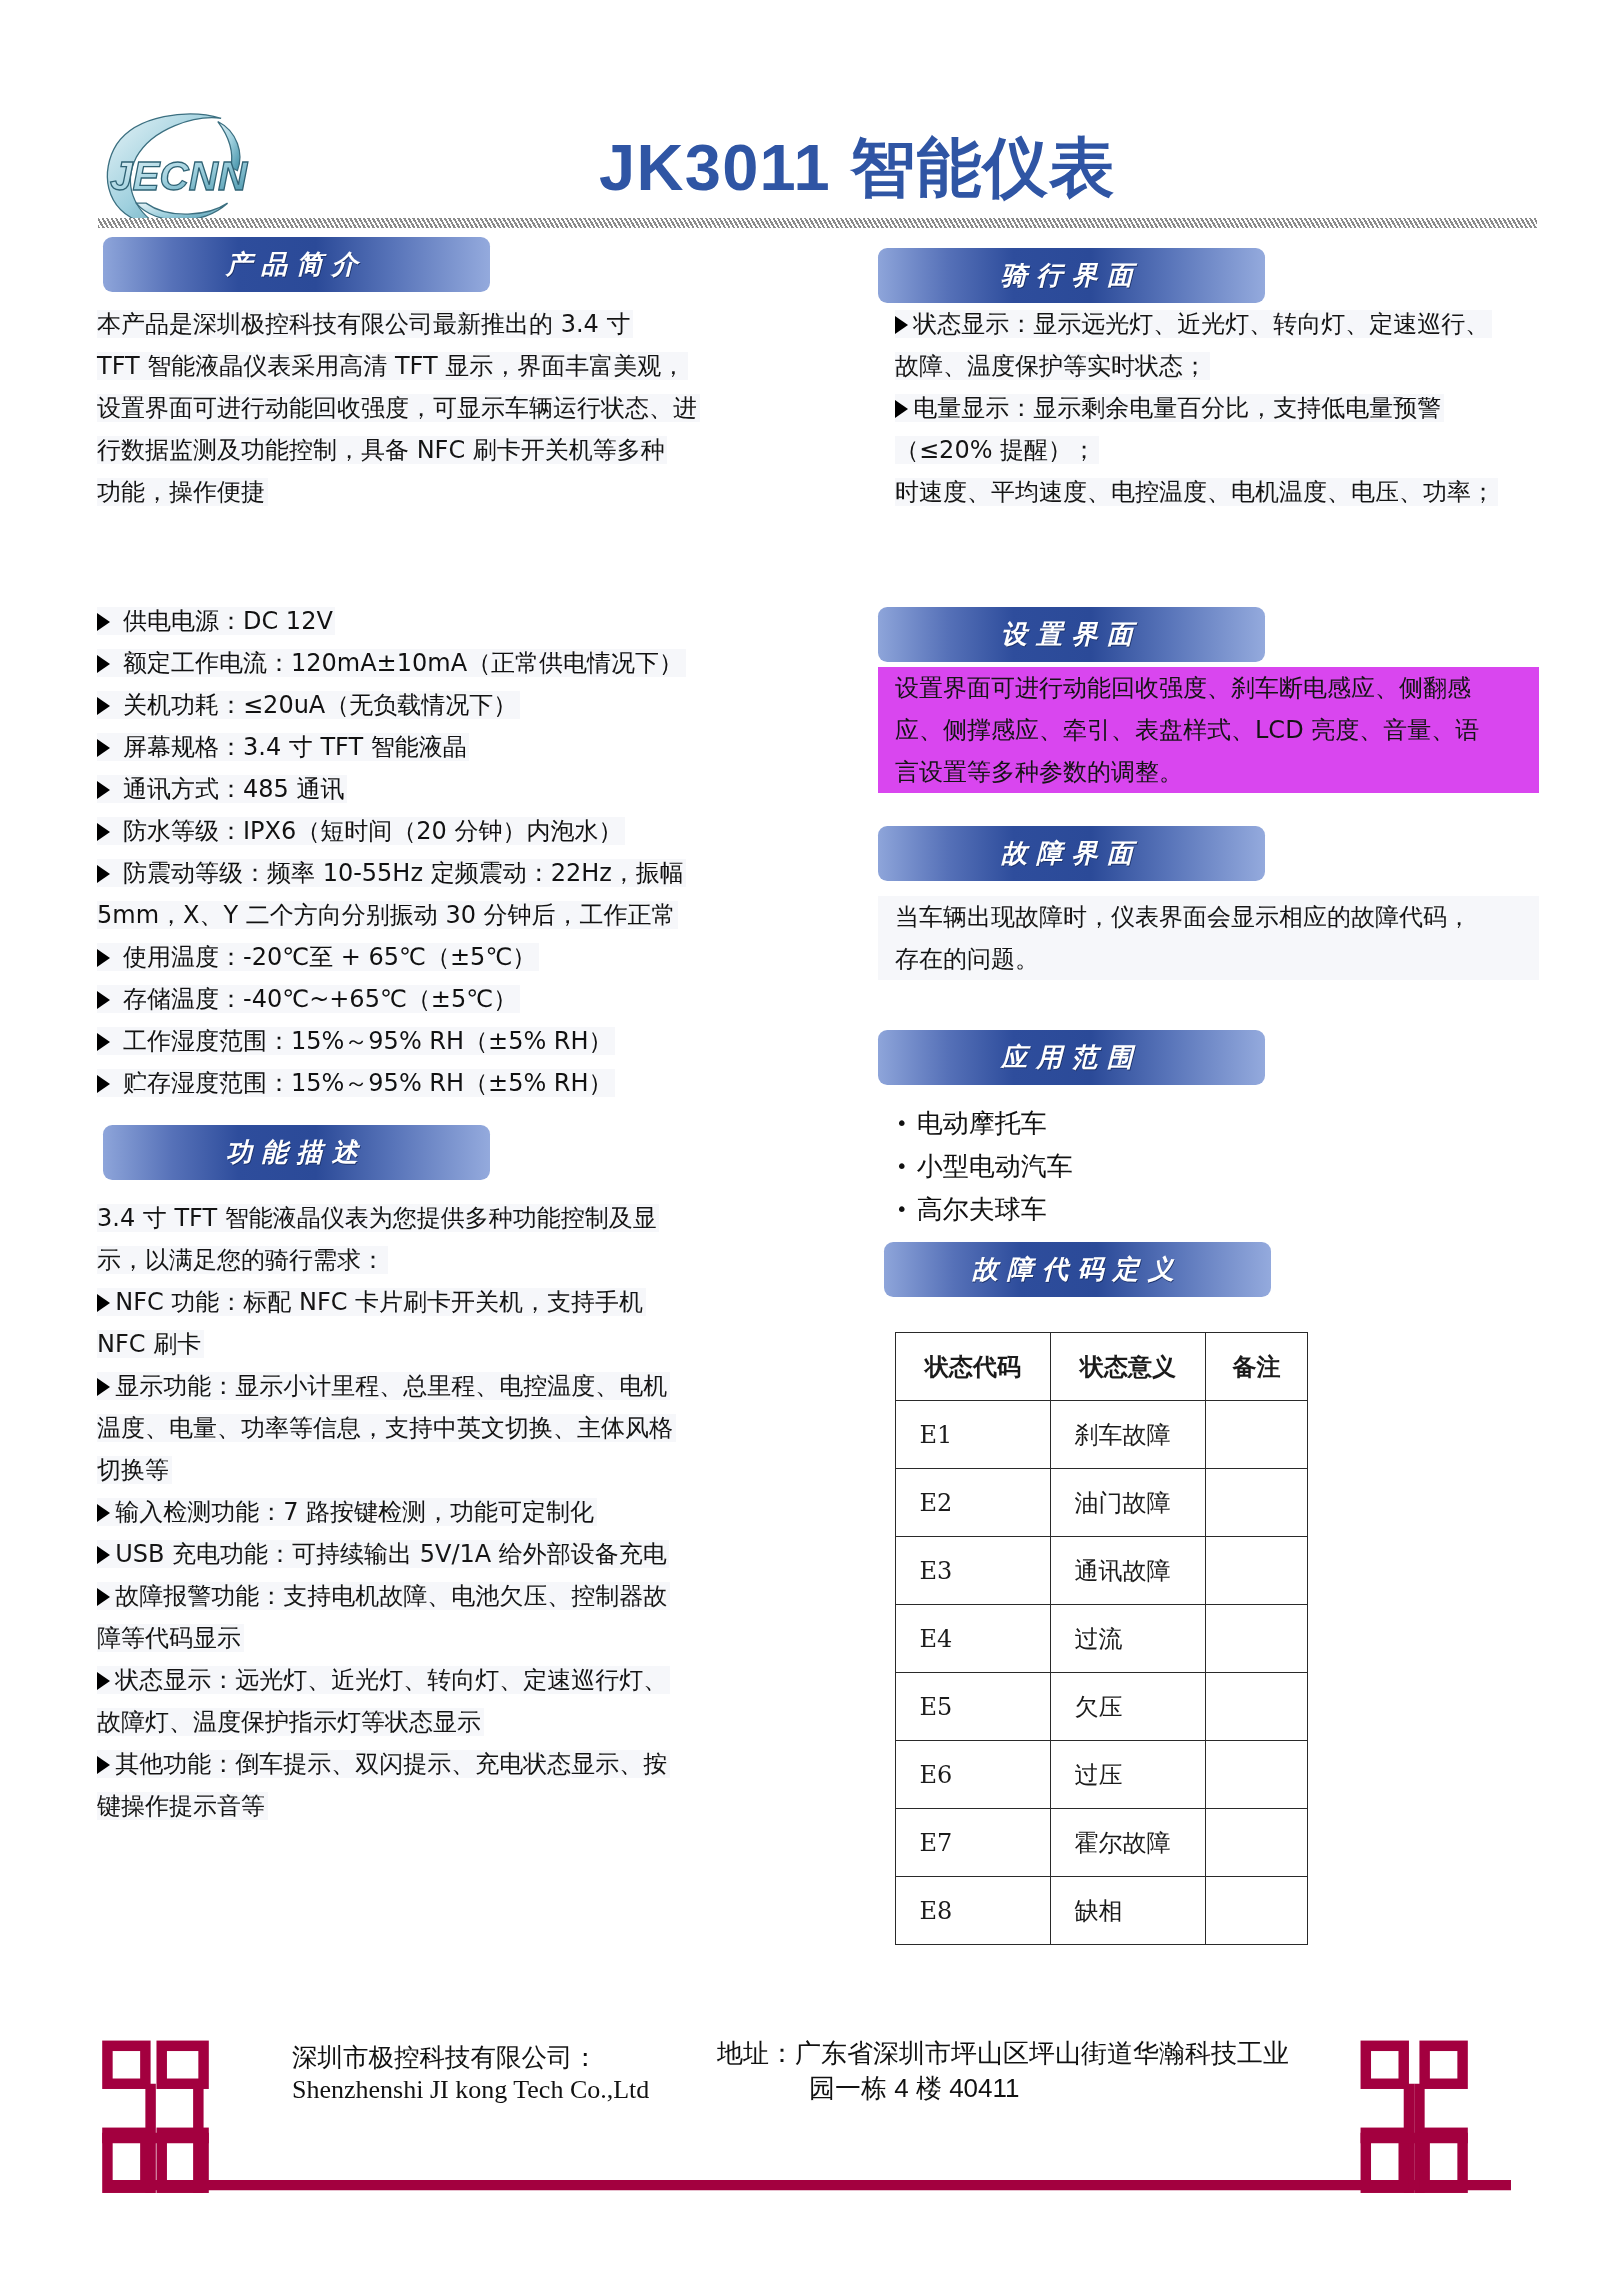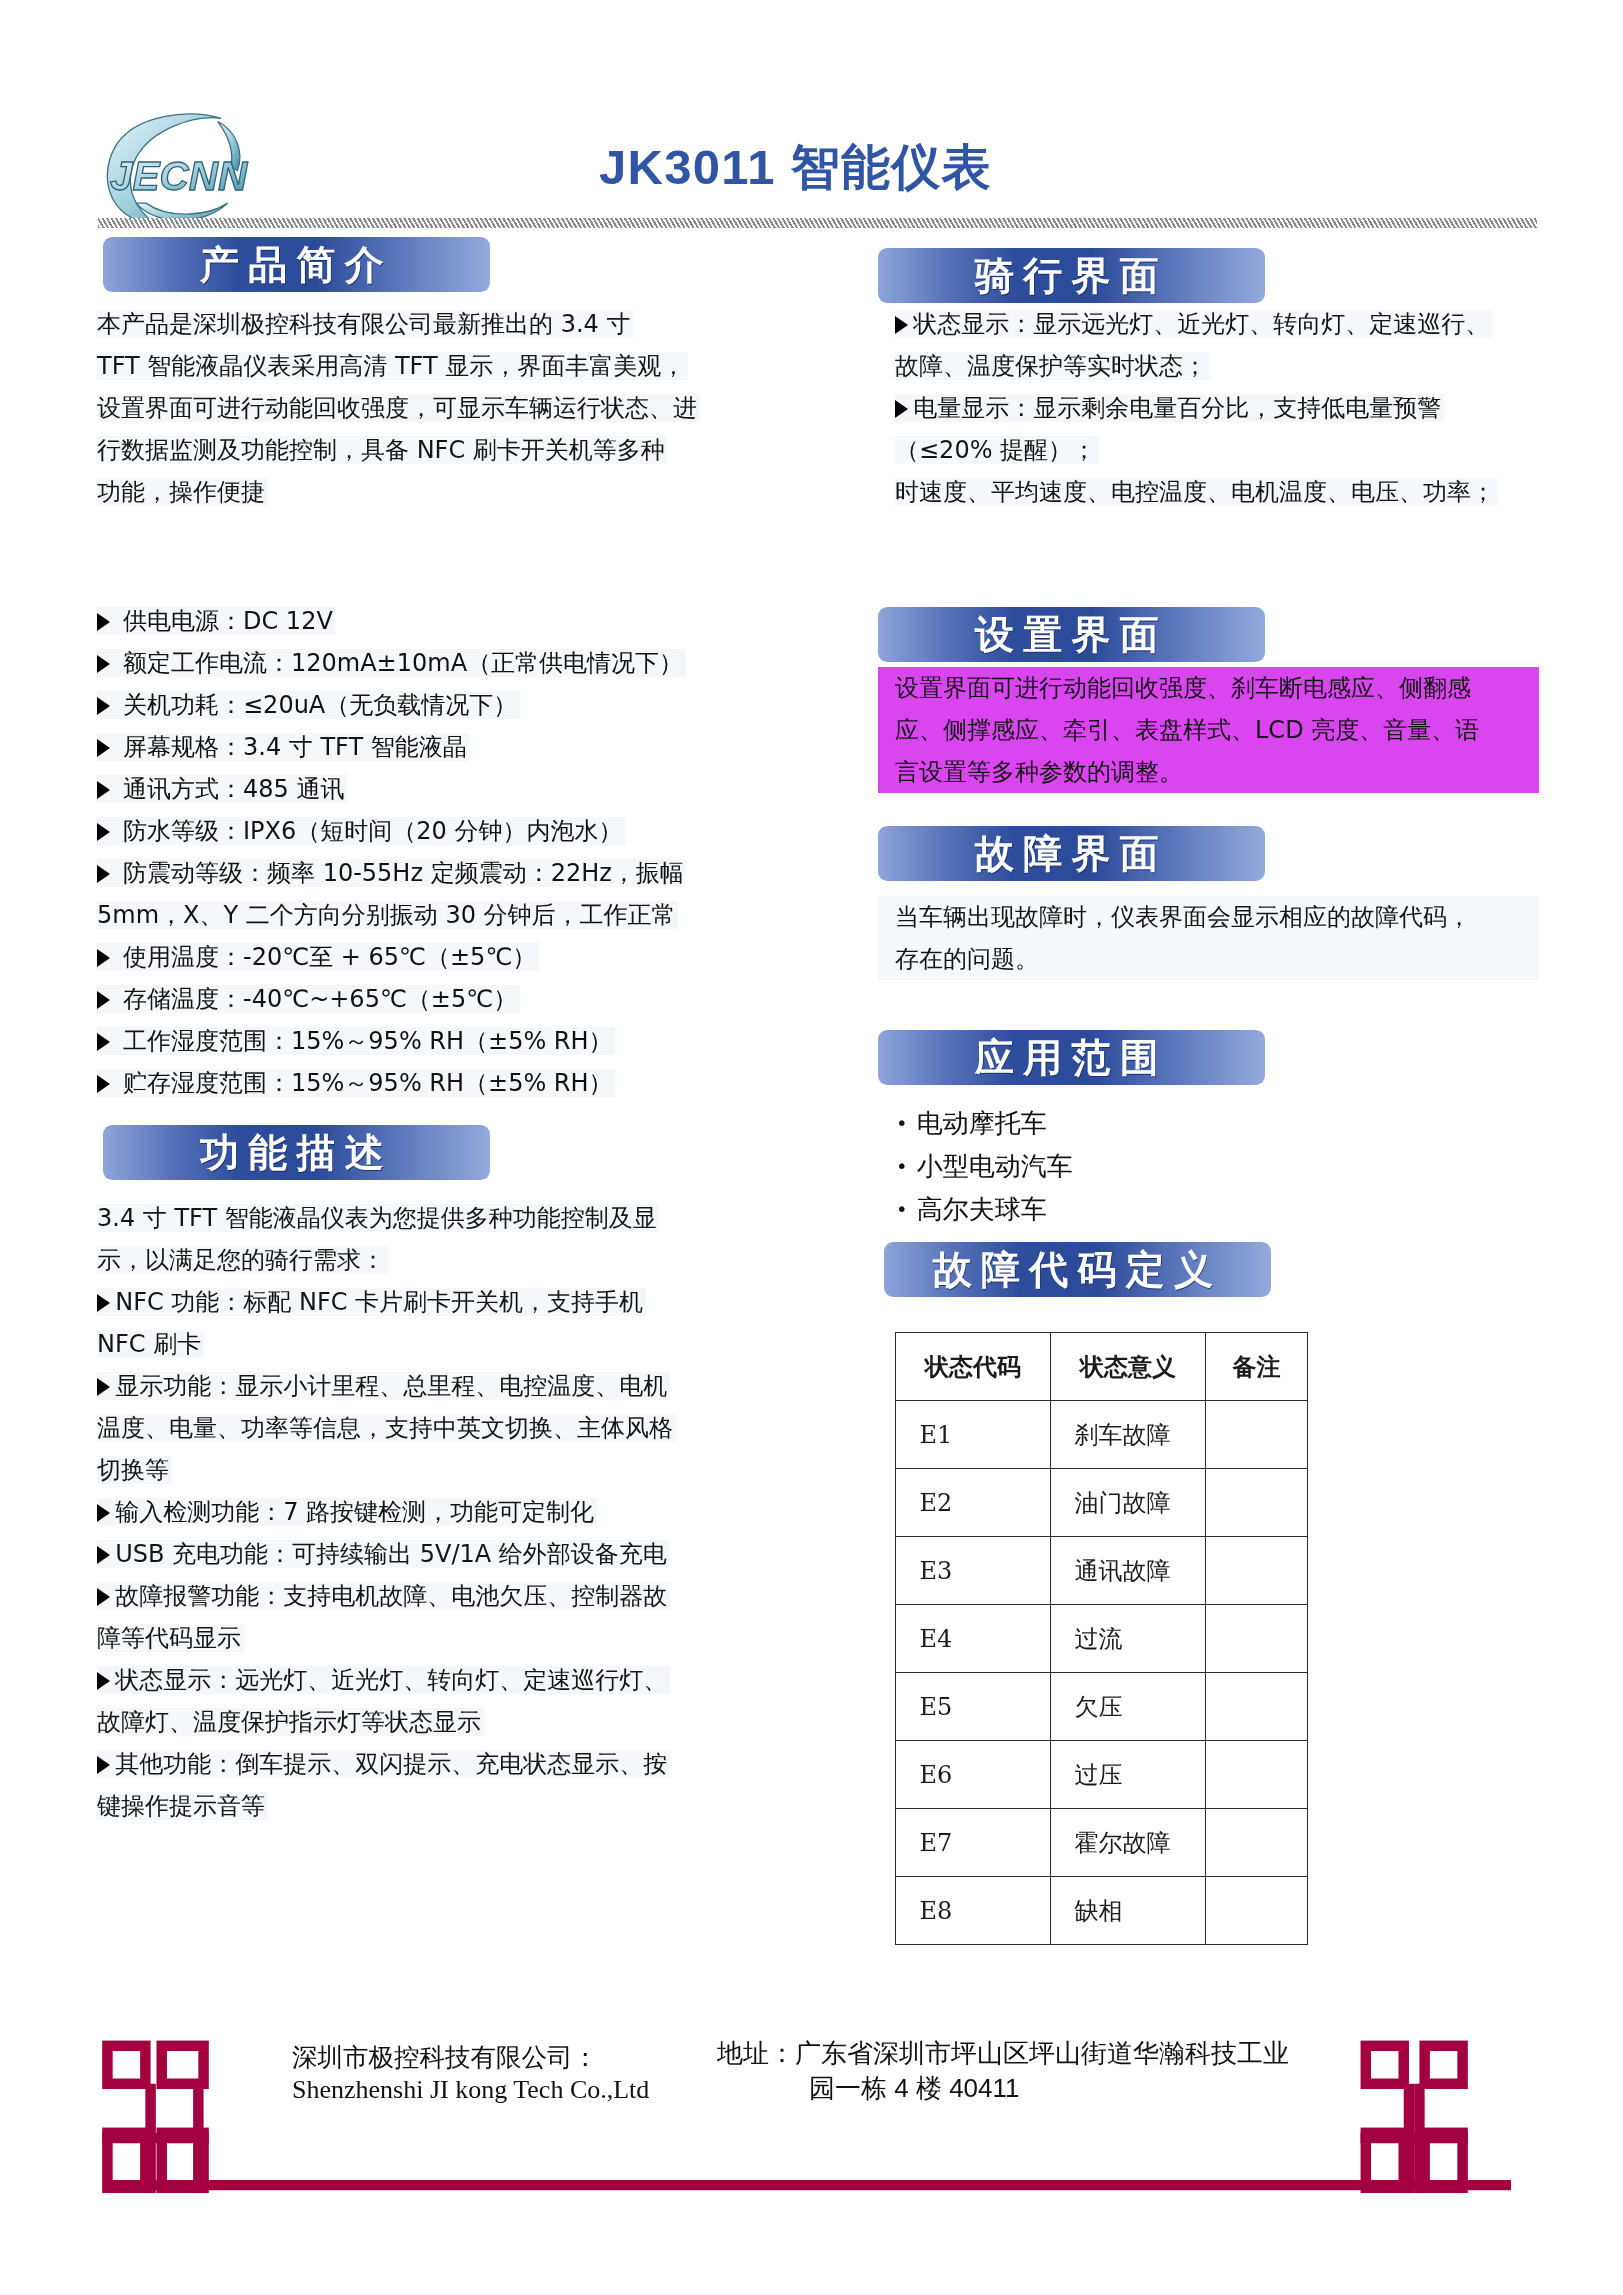--- a/index.html
+++ b/index.html
@@ -4,36 +4,36 @@
 <style>
   * { box-sizing: border-box; margin: 0; padding: 0; }
   html, body { width: 1623px; height: 2295px; background: #ffffff; overflow: hidden; }
   body { position: relative; font-family: "DejaVu Sans", "Liberation Sans", sans-serif; color: #111; }
 
   
   .logo { position: absolute; left: 97px; top: 105px; width: 160px; height: 131px; }
   .page-title {
     position: absolute; left: 599px; top: 128px; height: 79px;
     font-family: "Liberation Sans", sans-serif; font-weight: bold;
-    font-size: 49px; line-height: 79px; color: #2f55a4; letter-spacing: 1.3px;
+    font-size: 65px; line-height: 79px; color: #2f55a4; letter-spacing: 1.3px;
   }
   .stripe {
     position: absolute; left: 98px; top: 218px; width: 1439px; height: 9.8px;
     background: repeating-linear-gradient(60deg, #8a8a8a 0 2px, #ffffff 2px 3.9px);
   }
 
   
   .banner {
     position: absolute; height: 55px; width: 387px; border-radius: 9.2px;
     background: linear-gradient(90deg, #8ea5da 0%, #5671b8 18%, #2e4d9c 35%, #2b4a98 55%, #5874b9 75%, #94aadd 100%);
     display: flex; align-items: center; justify-content: center;
   }
   .banner span {
-    color: #ffffff; font-family: "DejaVu Serif", "Liberation Serif", serif; font-weight: bold; 
-    font-size: 39px; letter-spacing: 9.2px; text-shadow: 0.7px 0.7px 0 #1c326c;
+    color: #ffffff; font-family: "DejaVu Serif", "Liberation Serif", serif; font-weight: bold; font-style: italic;
+    font-size: 26px; letter-spacing: 9.2px; text-shadow: 0.7px 0.7px 0 #1c326c;
   }
 
   
   .para {
     position: absolute; font-size: 24px; line-height: 42px; color: #141414;
   }
   .para .ln { display: block; white-space: nowrap; }
   .para .ln span { background: #f6f7fa; padding-right: 2.6px; }
 
   .spec { position: absolute; left: 97px; font-size: 24px; line-height: 42px; }

